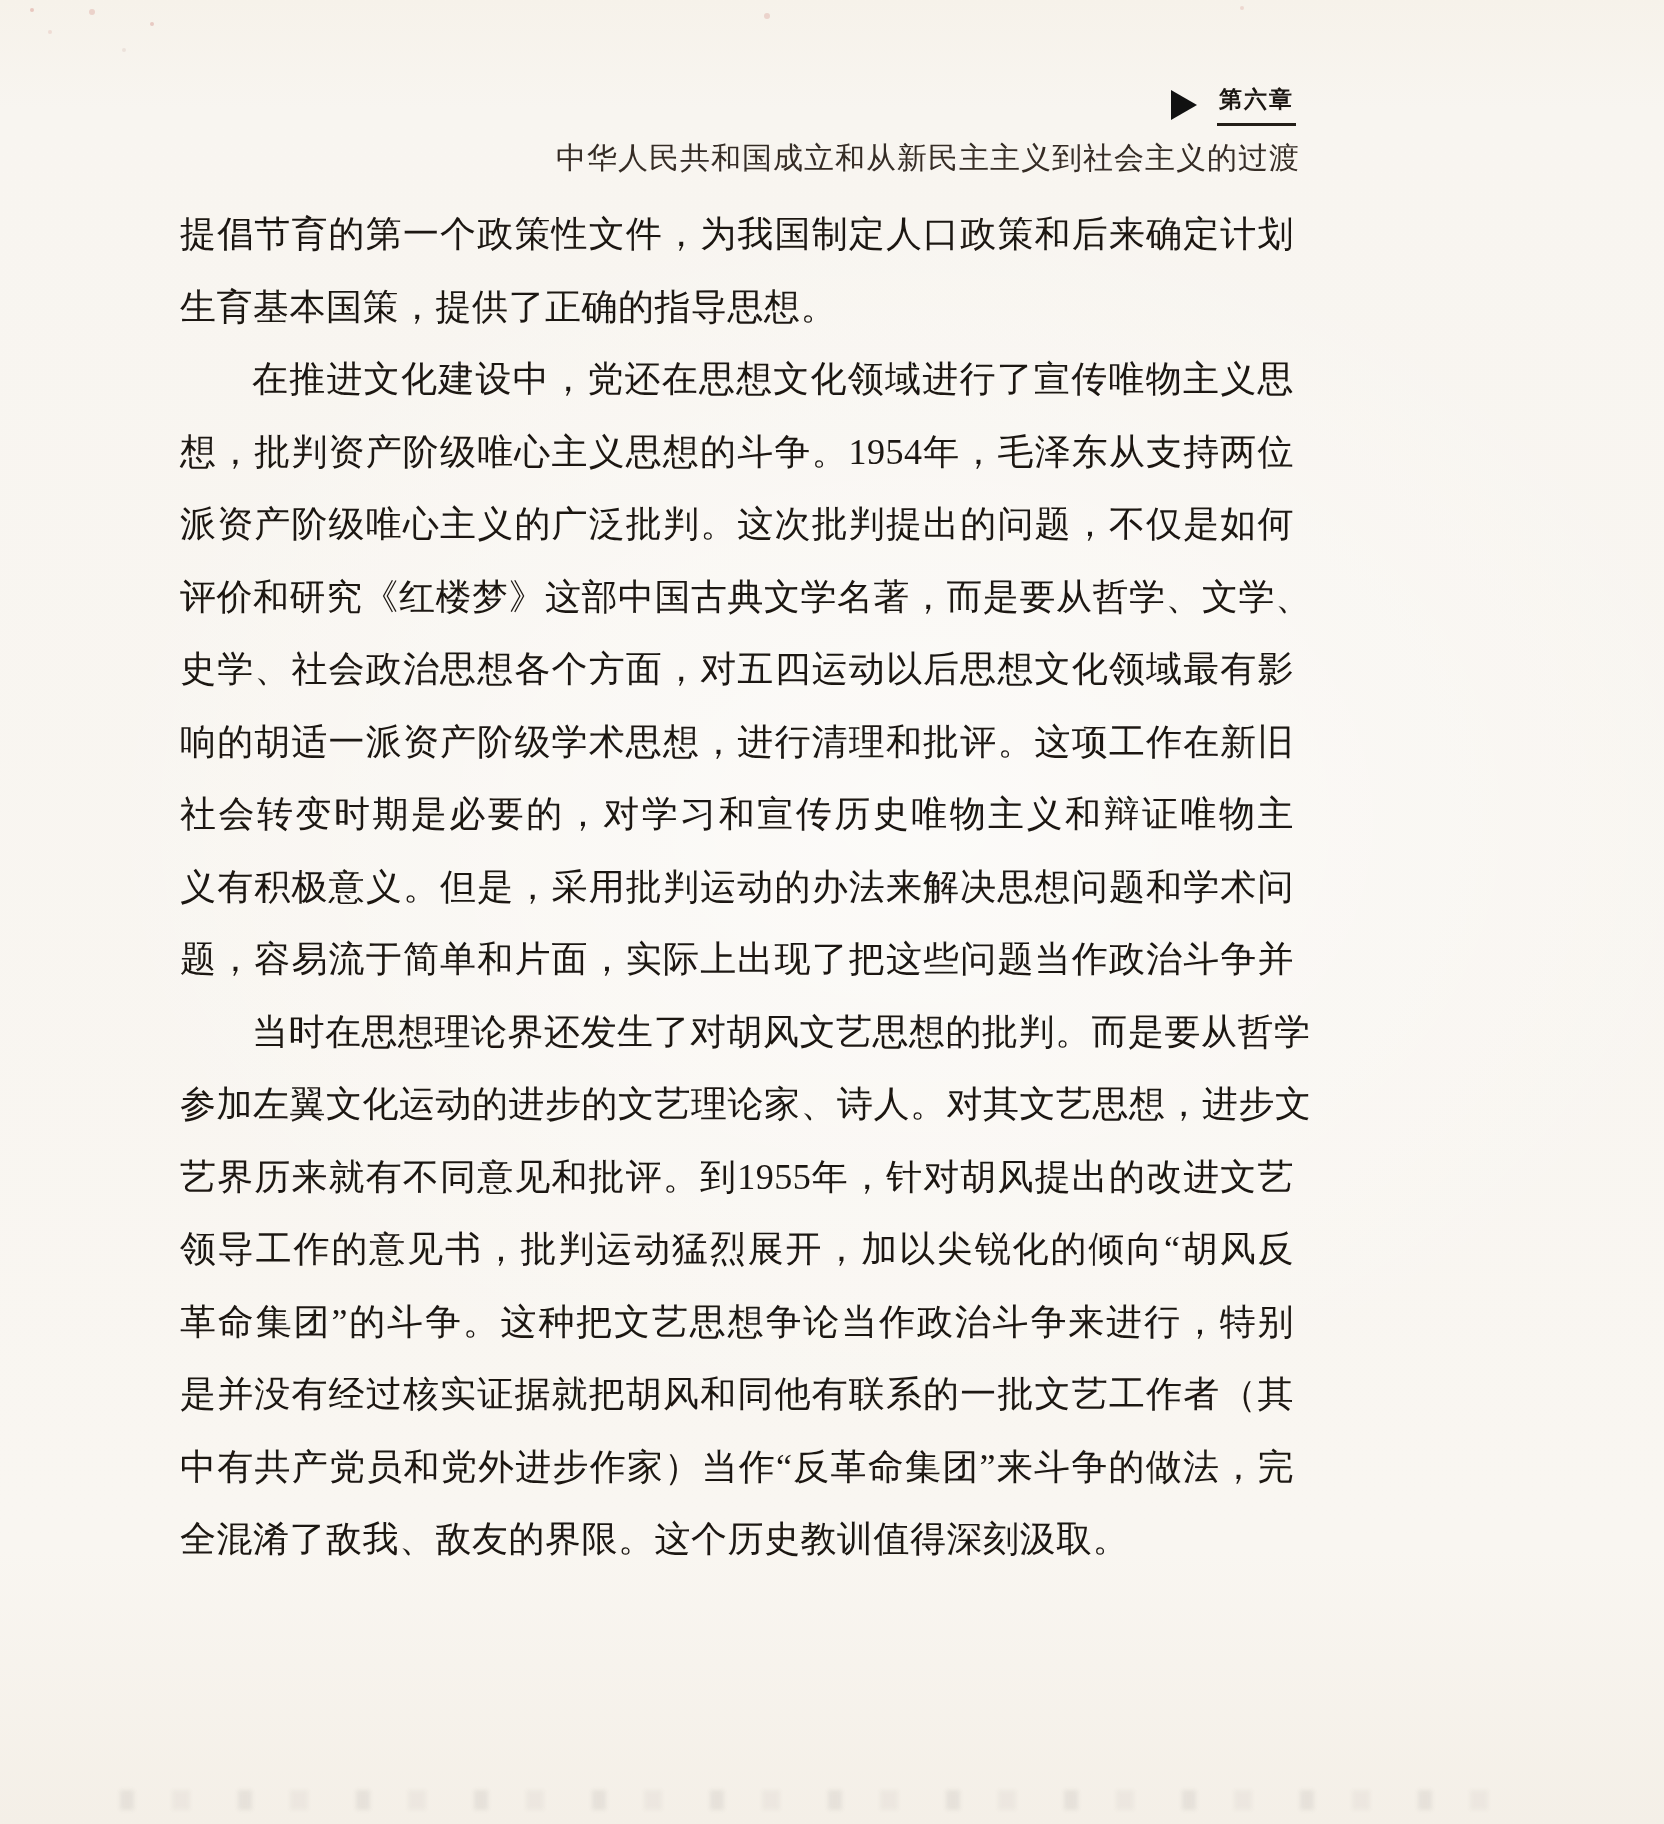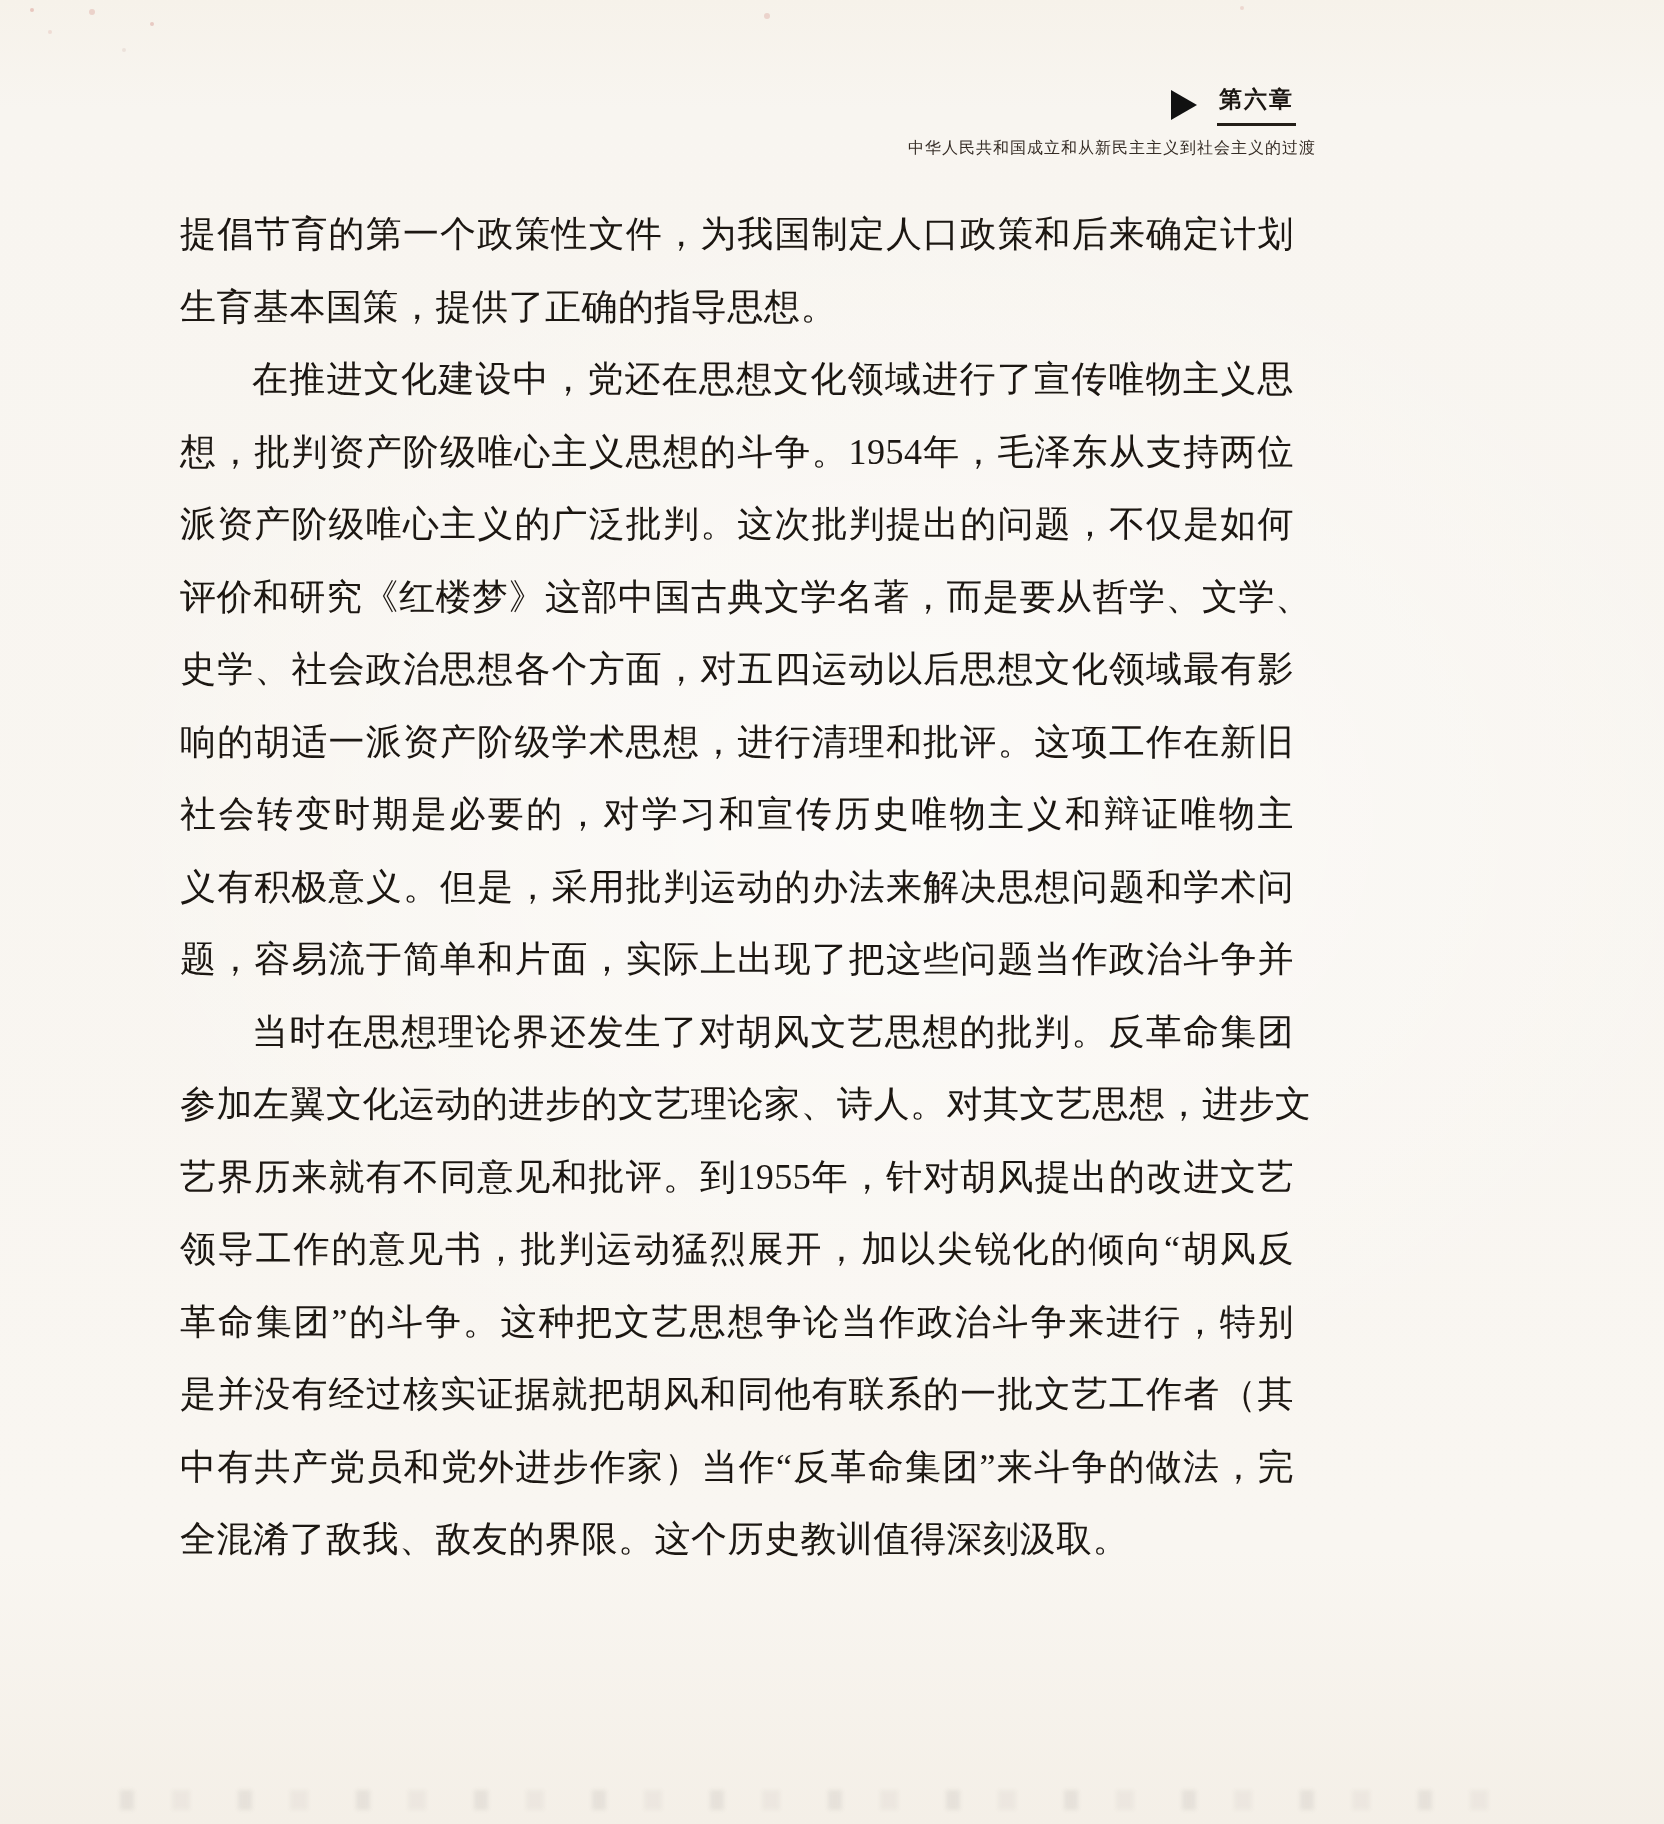--- a/index.html
+++ b/index.html
@@ -57,22 +57,22 @@
     border-left:26px solid #111;
   }
   .chapter-label{
     font-size:23px;font-weight:bold;color:var(--ink);
     letter-spacing:2px;
     padding:0 2px 8px 2px;
     border-bottom:3px solid var(--rule);
     font-family:"Liberation Sans","DejaVu Sans",sans-serif;
   }
   .subtitle-row{
-    position:absolute;top:138px;right:348px;
-    font-size:16px;color:var(--header-ink);
+    position:absolute;top:138px;right:364px;
+    font-size:30px;color:var(--header-ink);
     letter-spacing:1px;
     font-family:"Liberation Sans","DejaVu Sans",sans-serif;
     margin-left:20px;
   }
   .body-text{
     position:absolute;top:198px;left:180px;width:1114px;
     color:var(--ink);
   }
   .text-line{
     font-size:36px;
@@ -105,21 +105,21 @@
       <div class="text-line para-last">生育基本国策，提供了正确的指导思想。</div>
       <div class="text-line indent">在推进文化建设中，党还在思想文化领域进行了宣传唯物主义思</div>
       <div class="text-line">想，批判资产阶级唯心主义思想的斗争。1954年，毛泽东从支持两位</div>
       <div class="text-line">派资产阶级唯心主义的广泛批判。这次批判提出的问题，不仅是如何</div>
       <div class="text-line">评价和研究《红楼梦》这部中国古典文学名著，而是要从哲学、文学、</div>
       <div class="text-line">史学、社会政治思想各个方面，对五四运动以后思想文化领域最有影</div>
       <div class="text-line">响的胡适一派资产阶级学术思想，进行清理和批评。这项工作在新旧</div>
       <div class="text-line">社会转变时期是必要的，对学习和宣传历史唯物主义和辩证唯物主</div>
       <div class="text-line">义有积极意义。但是，采用批判运动的办法来解决思想问题和学术问</div>
       <div class="text-line">题，容易流于简单和片面，实际上出现了把这些问题当作政治斗争并</div>
-      <div class="text-line indent">当时在思想理论界还发生了对胡风文艺思想的批判。反革命集团</div>
+      <div class="text-line indent">当时在思想理论界还发生了对胡风文艺思想的批判。而是要从哲学</div>
       <div class="text-line">参加左翼文化运动的进步的文艺理论家、诗人。对其文艺思想，进步文</div>
       <div class="text-line">艺界历来就有不同意见和批评。到1955年，针对胡风提出的改进文艺</div>
       <div class="text-line">领导工作的意见书，批判运动猛烈展开，加以尖锐化的倾向“胡风反</div>
       <div class="text-line">革命集团”的斗争。这种把文艺思想争论当作政治斗争来进行，特别</div>
       <div class="text-line">是并没有经过核实证据就把胡风和同他有联系的一批文艺工作者（其</div>
       <div class="text-line">中有共产党员和党外进步作家）当作“反革命集团”来斗争的做法，完</div>
       <div class="text-line para-last">全混淆了敌我、敌友的界限。这个历史教训值得深刻汲取。</div>
     </div>
 
   <div class="bottom-noise"></div>

